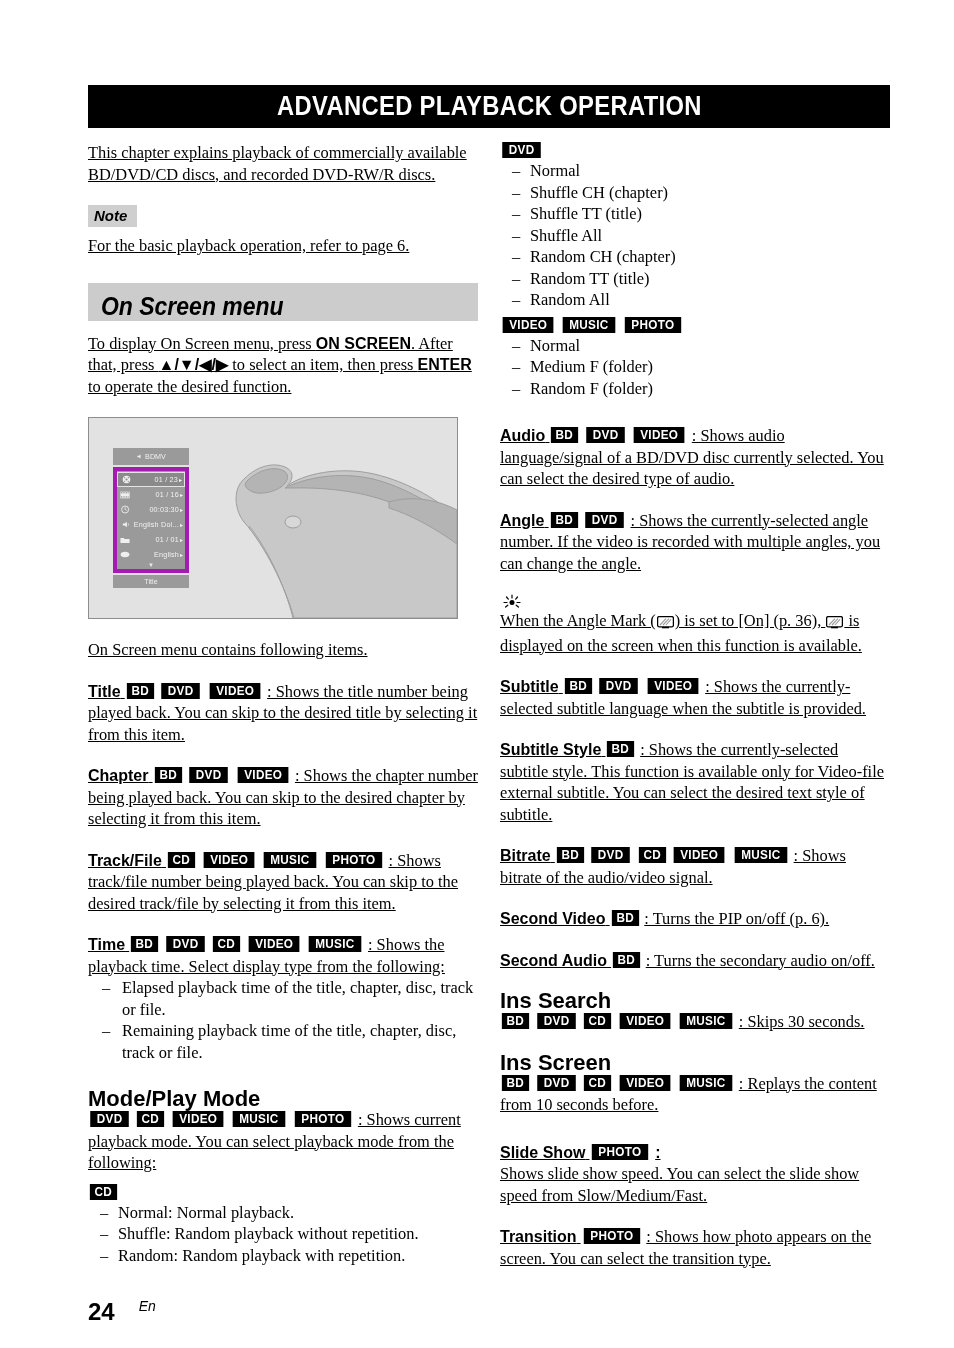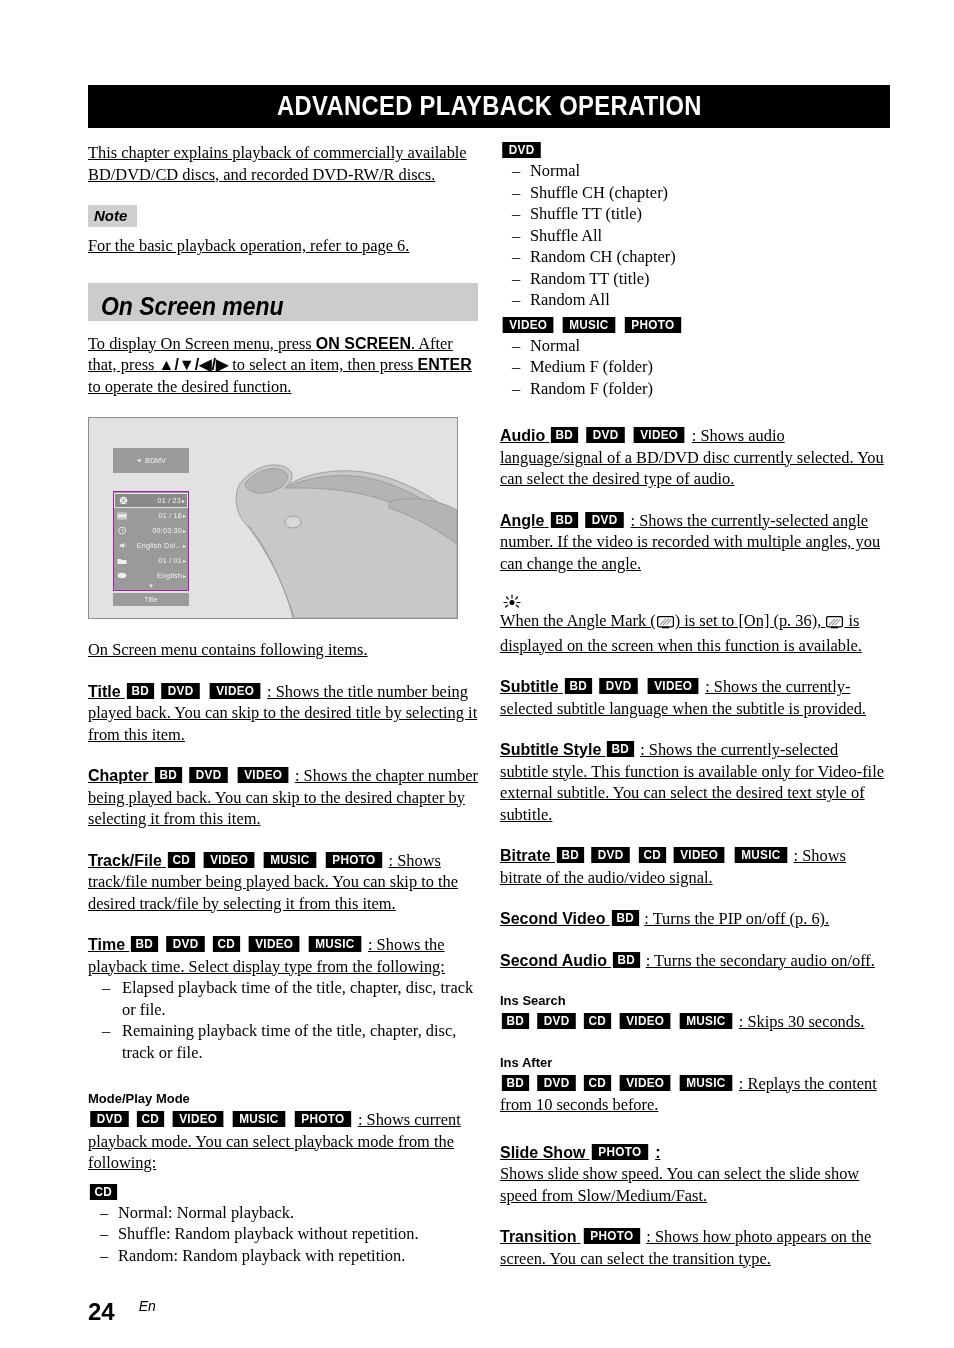--- a/index.html
+++ b/index.html
@@ -118,21 +118,21 @@
 
   
   .term {
     font-family: "Liberation Sans", sans-serif;
     font-weight: bold;
     font-size: 16px;
   }
   .term-block {
     font-family: "Liberation Sans", sans-serif;
     font-weight: bold;
-    font-size: 13px;
+    font-size: 22px;
     display: block;
     line-height: 20px;
   }
   .kbd {
     font-family: "Liberation Sans", sans-serif;
     font-weight: bold;
     font-size: 16px;
   }
 
   
@@ -172,32 +172,32 @@
   }
   .osd {
     position: absolute;
     left: 24px;
     top: 30px;
     width: 76px;
   }
   .osd-head {
     background: #9a9a9a;
     color: #f0f0f0;
-    height: 25px;
+    height: 17px;
     display: flex;
     align-items: center;
     justify-content: center;
     gap: 2px;
     font-family: "Liberation Sans", sans-serif;
     font-size: 7.2px;
   }
   .osd-body {
     background: #9a9a9a;
-    border: 1px solid #a21caf;
-    margin-top: 18px;
+    border: 4px solid #a21caf;
+    margin-top: 2px;
     padding: 1px 0 0 0;
   }
   .osd-row {
     display: flex;
     align-items: center;
     height: 15px;
     padding: 0 2px 0 3px;
     font-family: "Liberation Sans", sans-serif;
     font-size: 7.2px;
     color: #f2f2f2;
@@ -543,21 +543,21 @@
 
     <p class="para"><span class="term">Second Audio</span>&nbsp;<span class="badge">BD</span><span>: Turns the secondary audio on/off.</span></p>
 
     <div class="gap-md"></div>
 
     <span class="term-block">Ins Search</span>
     <p class="para"><span class="badge">BD</span><span class="badge wide">DVD</span><span class="badge">CD</span><span class="badge wide">VIDEO</span><span class="badge wide">MUSIC</span><span>: Skips 30 seconds.</span></p>
 
     <div class="gap-md"></div>
 
-    <span class="term-block">Ins After</span>
+    <span class="term-block">Ins Screen</span>
     <p class="para"><span class="badge">BD</span><span class="badge wide">DVD</span><span class="badge">CD</span><span class="badge wide">VIDEO</span><span class="badge wide">MUSIC</span><span>: Replays the content from 10 seconds before.</span></p>
 
     <div class="gap-lg"></div>
 
     <p class="para"><span class="term">Slide Show</span>&nbsp;<span class="badge wide">PHOTO</span><span class="term">:</span></p>
     <p class="para">Shows slide show speed. You can select the slide show speed from Slow/Medium/Fast.</p>
 
     <div class="gap-md"></div>
 
     <p class="para"><span class="term">Transition</span>&nbsp;<span class="badge wide">PHOTO</span><span>: Shows how photo appears on the screen. You can select the transition type.</span></p>

